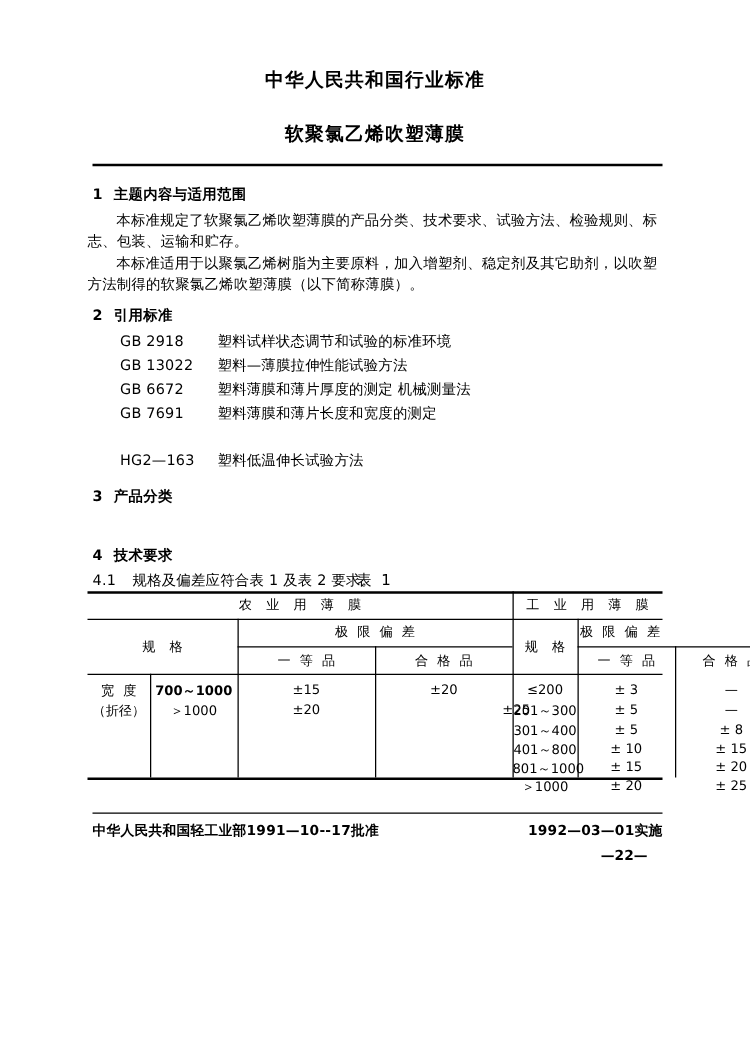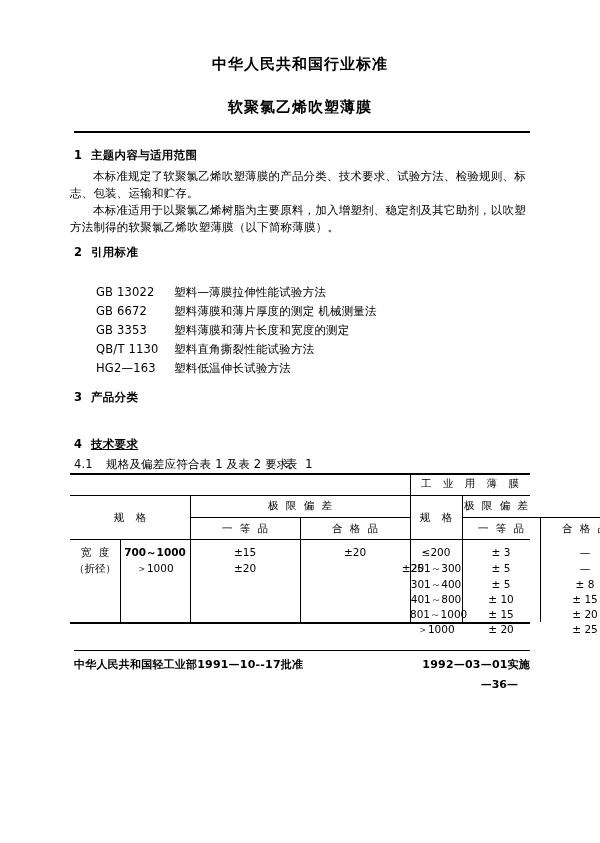--- a/index.html
+++ b/index.html
@@ -169,41 +169,41 @@
     <span class="indent"></span><span>本标准规定了软聚氯乙烯吹塑薄膜的产品分类、技术要求、试验方法、检验规则、标志、包装、运输和贮存。</span>
   </div>
   <div class="para" style="left:70px; top:202px;">
     <span class="indent"></span><span>本标准适用于以聚氯乙烯树脂为主要原料，加入增塑剂、稳定剂及其它助剂，以吹塑方法制得的软聚氯乙烯吹塑薄膜（以下简称薄膜）。</span>
   </div>
 
   <div class="sec-head" style="left:74px; top:245px;">
     <span class="sec-num">2</span><span>引用标准</span>
   </div>
 
+  <div class="ref-item" style="left:96px; top:266px;">
+    <span class="ref-code">GB 2918</span><span>塑料试样状态调节和试验的标准环境</span>
+  </div>
   <div class="ref-item" style="left:96px; top:285px;">
     <span class="ref-code">GB 13022</span><span>塑料—薄膜拉伸性能试验方法</span>
   </div>
   <div class="ref-item" style="left:96px; top:304px;">
     <span class="ref-code">GB 6672</span><span>塑料薄膜和薄片厚度的测定  机械测量法</span>
   </div>
   <div class="ref-item" style="left:96px; top:323px;">
-    <span class="ref-code">GB 3353</span><span>塑料薄膜和薄片长度和宽度的测定</span>
-  </div>
-  <div class="ref-item" style="left:96px; top:342px;">
-    <span class="ref-code">QB/T 1130</span><span>塑料直角撕裂性能试验方法</span>
+    <span class="ref-code">GB 7691</span><span>塑料薄膜和薄片长度和宽度的测定</span>
   </div>
   <div class="ref-item" style="left:96px; top:361px;">
     <span class="ref-code">HG2—163</span><span>塑料低温伸长试验方法</span>
   </div>
 
   <div class="sec-head" style="left:74px; top:390px;">
     <span class="sec-num">3</span><span>产品分类</span>
   </div>
 
-  <div class="sec-head" style="left:74px; top:437px;text-decoration:underline;">
+  <div class="sec-head" style="left:74px; top:437px;">
     <span class="sec-num">4</span><span>技术要求</span>
   </div>
   <div class="clause" style="left:74px; top:457px;">
     <span class="clause-num">4.1</span><span>规格及偏差应符合表 1 及表 2 要求。</span>
   </div>
 
   <div class="tbl-caption">表  1</div>
 
   <div class="grid">
 
@@ -216,20 +216,21 @@
 
     <div class="vline" style="left:50px;  top:66px;  height:83px;"></div>
     <div class="vline" style="left:120px; top:22px;  height:127px;"></div>
     <div class="vline" style="left:230px; top:44px;  height:105px;"></div>
 
     <div class="vline" style="left:340px; top:0px;   height:149px;"></div>
 
     <div class="vline" style="left:392px; top:22px;  height:127px;"></div>
     <div class="vline" style="left:470px; top:44px;  height:105px;"></div>
 
+    <div class="cell sp2" style="left:0px;   top:4px;  width:340px;">农 业 用 薄 膜</div>
     <div class="cell sp2" style="left:340px; top:4px;  width:120px;">工 业 用 薄 膜</div>
 
     <div class="cell sp2" style="left:0px;   top:38px; width:120px;">规     格</div>
     <div class="cell sp1" style="left:120px; top:26px; width:220px;">极 限 偏 差</div>
     <div class="cell sp1" style="left:120px; top:49px; width:110px;">一 等 品</div>
     <div class="cell sp1" style="left:230px; top:49px; width:110px;">合 格 品</div>
 
     <div class="cell sp2" style="left:340px; top:38px; width:52px;">规     格</div>
     <div class="cell sp1" style="left:392px; top:26px; width:68px;">极 限 偏 差</div>
     <div class="cell sp1" style="left:392px; top:49px; width:78px;">一 等 品</div>
@@ -268,15 +269,15 @@
 
     <div class="cell" style="left:340px; top:150px; width:52px;">＞1000</div>
     <div class="cell" style="left:392px; top:150px; width:78px;">± 20</div>
     <div class="cell" style="left:470px; top:150px; width:90px;">± 25</div>
 
   </div>
 
   <div class="rule-foot"></div>
   <div class="foot-left">中华人民共和国轻工业部1991—10--17批准</div>
   <div class="foot-right">1992—03—01实施</div>
-  <div class="page-num">—36—</div>
+  <div class="page-num">—22—</div>
 
 </div>
 
 </body></html>

